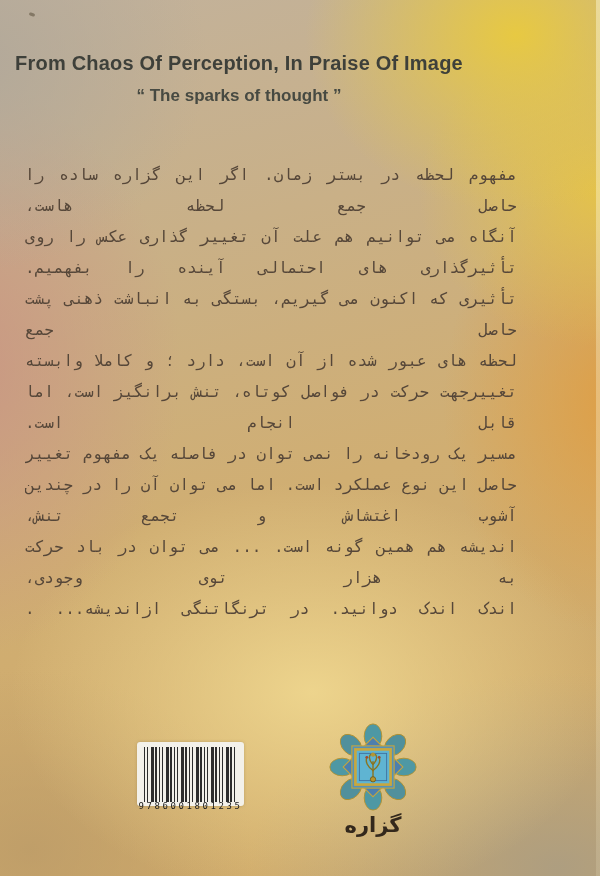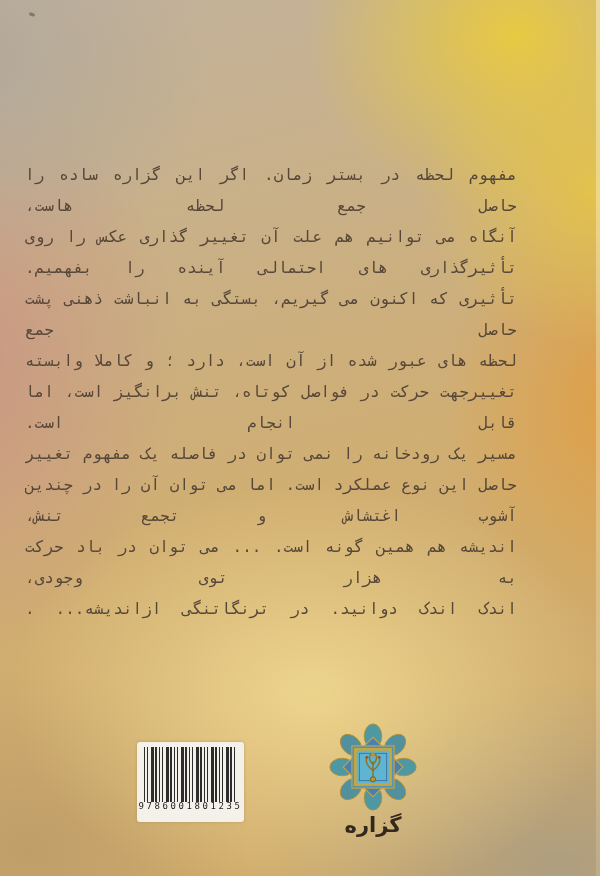--- a/index.html
+++ b/index.html
@@ -30,21 +30,21 @@
   .subtitle-en{
     font-family:"Liberation Sans",sans-serif;font-weight:600;font-size:17px;
     color:#474a42;margin-top:11px;}
 
   .fa-block{position:absolute;left:25px;top:161px;width:492px;direction:rtl;}
   .fa-line{
     font-family:Liberation Mono, monospace;font-size:16px;color:#564739;
     height:31px;line-height:31px;overflow:hidden;
     text-align:justify;text-align-last:justify;text-justify:inter-word;}
 
-  .barcode{position:absolute;left:137px;top:742px;width:107px;height:80px;
+  .barcode{position:absolute;left:137px;top:742px;width:107px;height:64px;
     background:#f3f1ea;border-radius:3px;box-shadow:0 0 3px rgba(120,100,60,.35);}
   .barcode-bars{position:absolute;left:7px;right:7px;top:5px;height:55px;
     background-image:repeating-linear-gradient(90deg,
       #2d2d2d 0 1.5px, transparent 1.5px 3px,
       #2d2d2d 3px 4.2px, transparent 4.2px 7px,
       #2d2d2d 7px 10px, transparent 10px 11.4px,
       #2d2d2d 11.4px 12.6px, transparent 12.6px 15px);}
   .barcode-number{position:absolute;left:0;right:0;top:59px;text-align:center;
     font-family:"DejaVu Sans Mono",monospace;font-size:9px;letter-spacing:2.6px;
     color:#1d1d1d;white-space:nowrap;}
@@ -54,20 +54,24 @@
     font-family:"DejaVu Sans",sans-serif;font-weight:700;font-size:21px;color:#33281c;
     direction:rtl;}
 </style>
 </head>
 <body>
 
 <div class="cover">
   <div class="edge-highlight"></div>
   <div class="speck"></div>
 
+  <div class="title-wrap">
+    <div class="title-en">From Chaos Of Perception, In Praise Of Image</div>
+    <div class="subtitle-en">“ The sparks of thought ”</div>
+  </div>
 
   <div class="fa-block">
     <div class="fa-line">مفهوم لحظه در بستر زمان. اگر این گزاره ساده را بپذیریم که زمان،</div>
     <div class="fa-line">حاصل جمع لحظه هاست،</div>
     <div class="fa-line">آنگاه می توانیم هم علت آن تغییر گذاری عکس را روی بیننده و هم</div>
     <div class="fa-line">تأثیرگذاری های احتمالی آینده را بفهمیم.</div>
     <div class="fa-line">تأثیری که اکنون می گیریم، بستگی به انباشت ذهنی پشت سرمان که</div>
     <div class="fa-line">حاصل جمع</div>
     <div class="fa-line">لحظه های عبور شده از آن است، دارد ؛ و کاملا وابسته است به جهت حرکت.</div>
     <div class="fa-line">تغییرجهت حرکت در فواصل کوتاه، تنش برانگیز است، اما در دراز مدت،</div>

